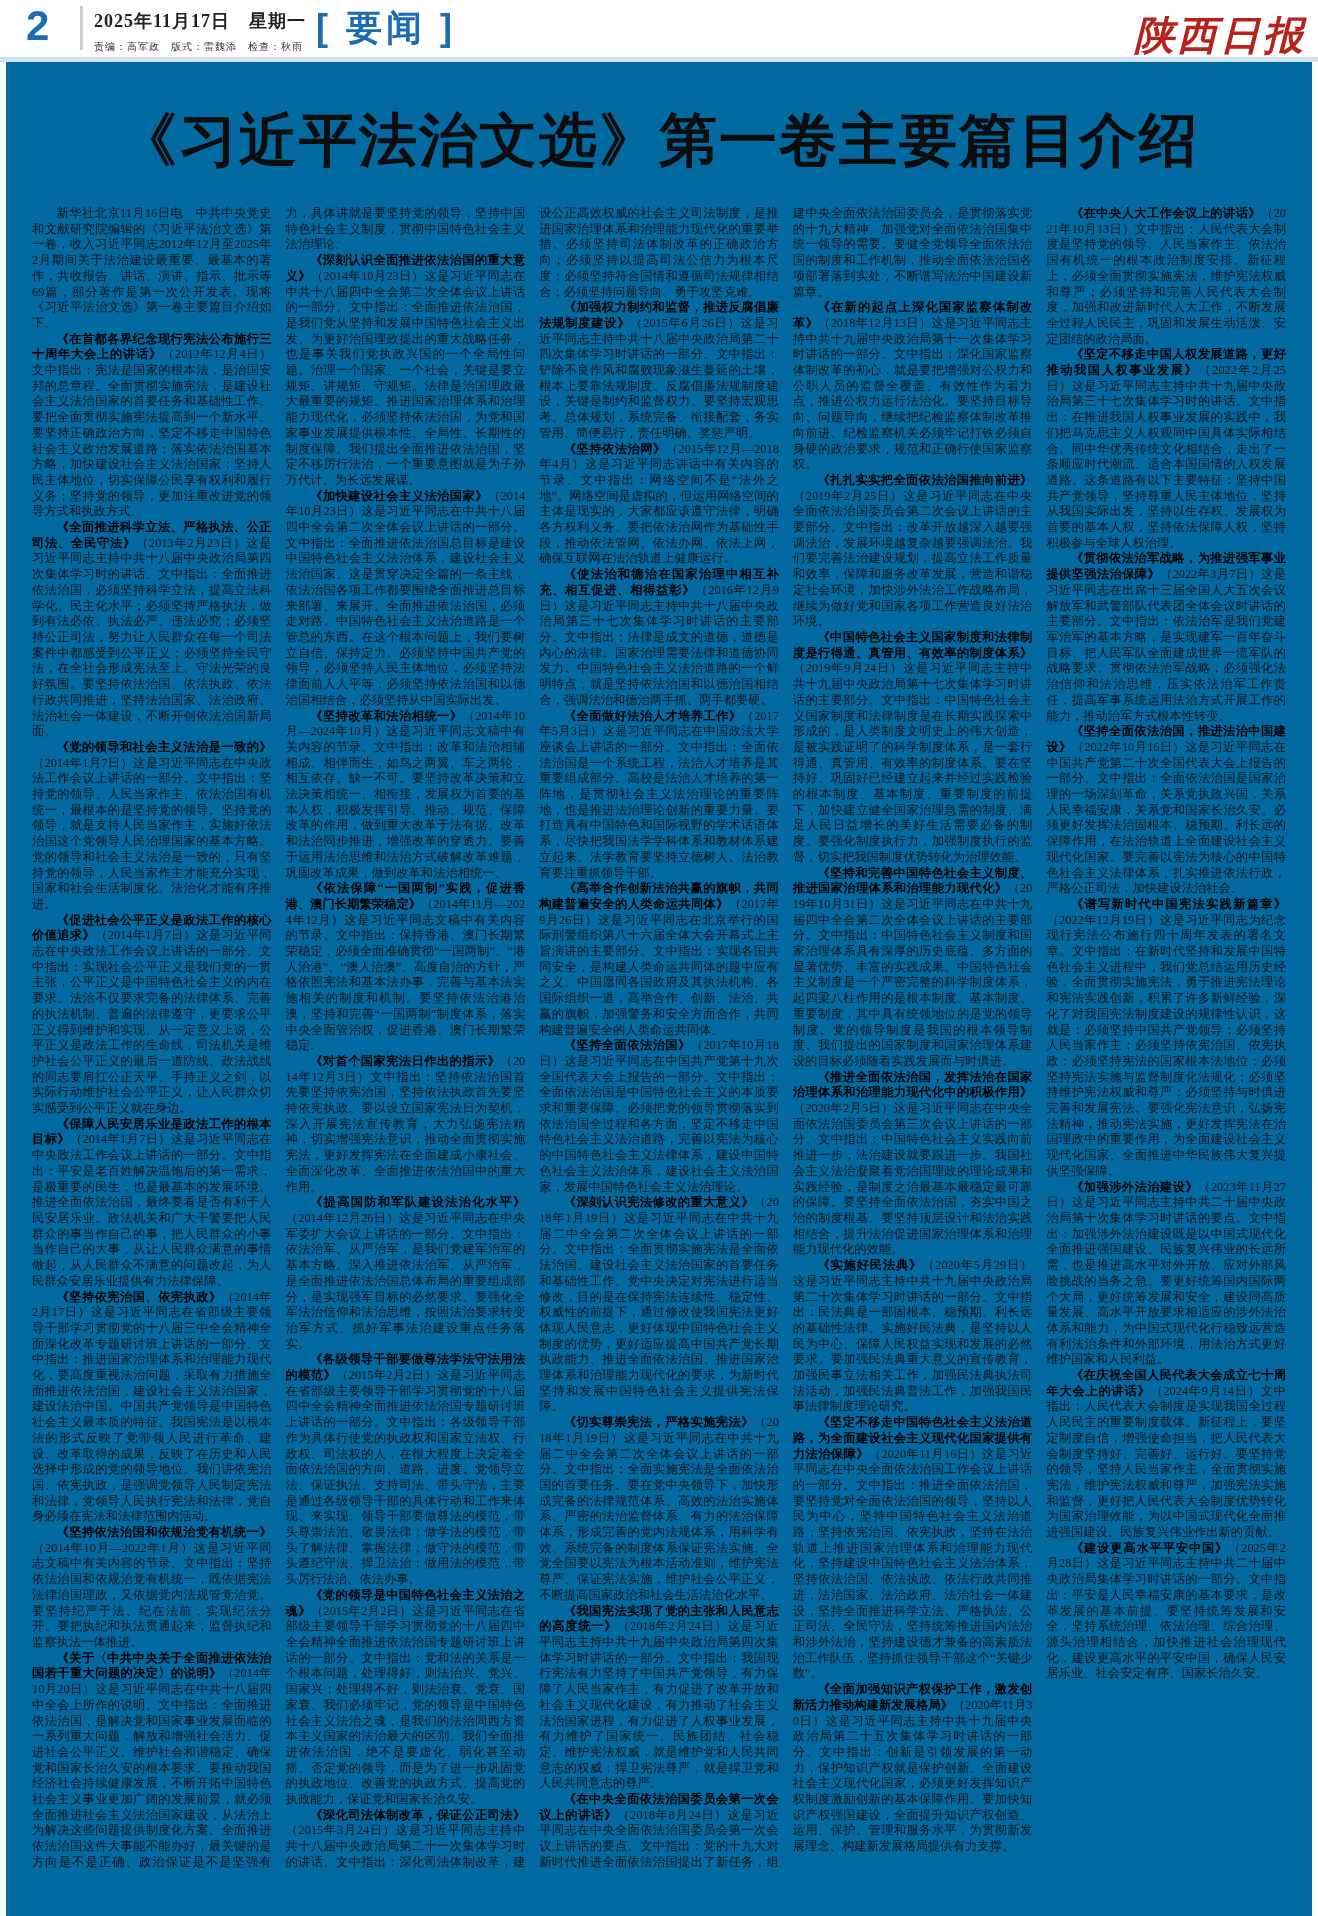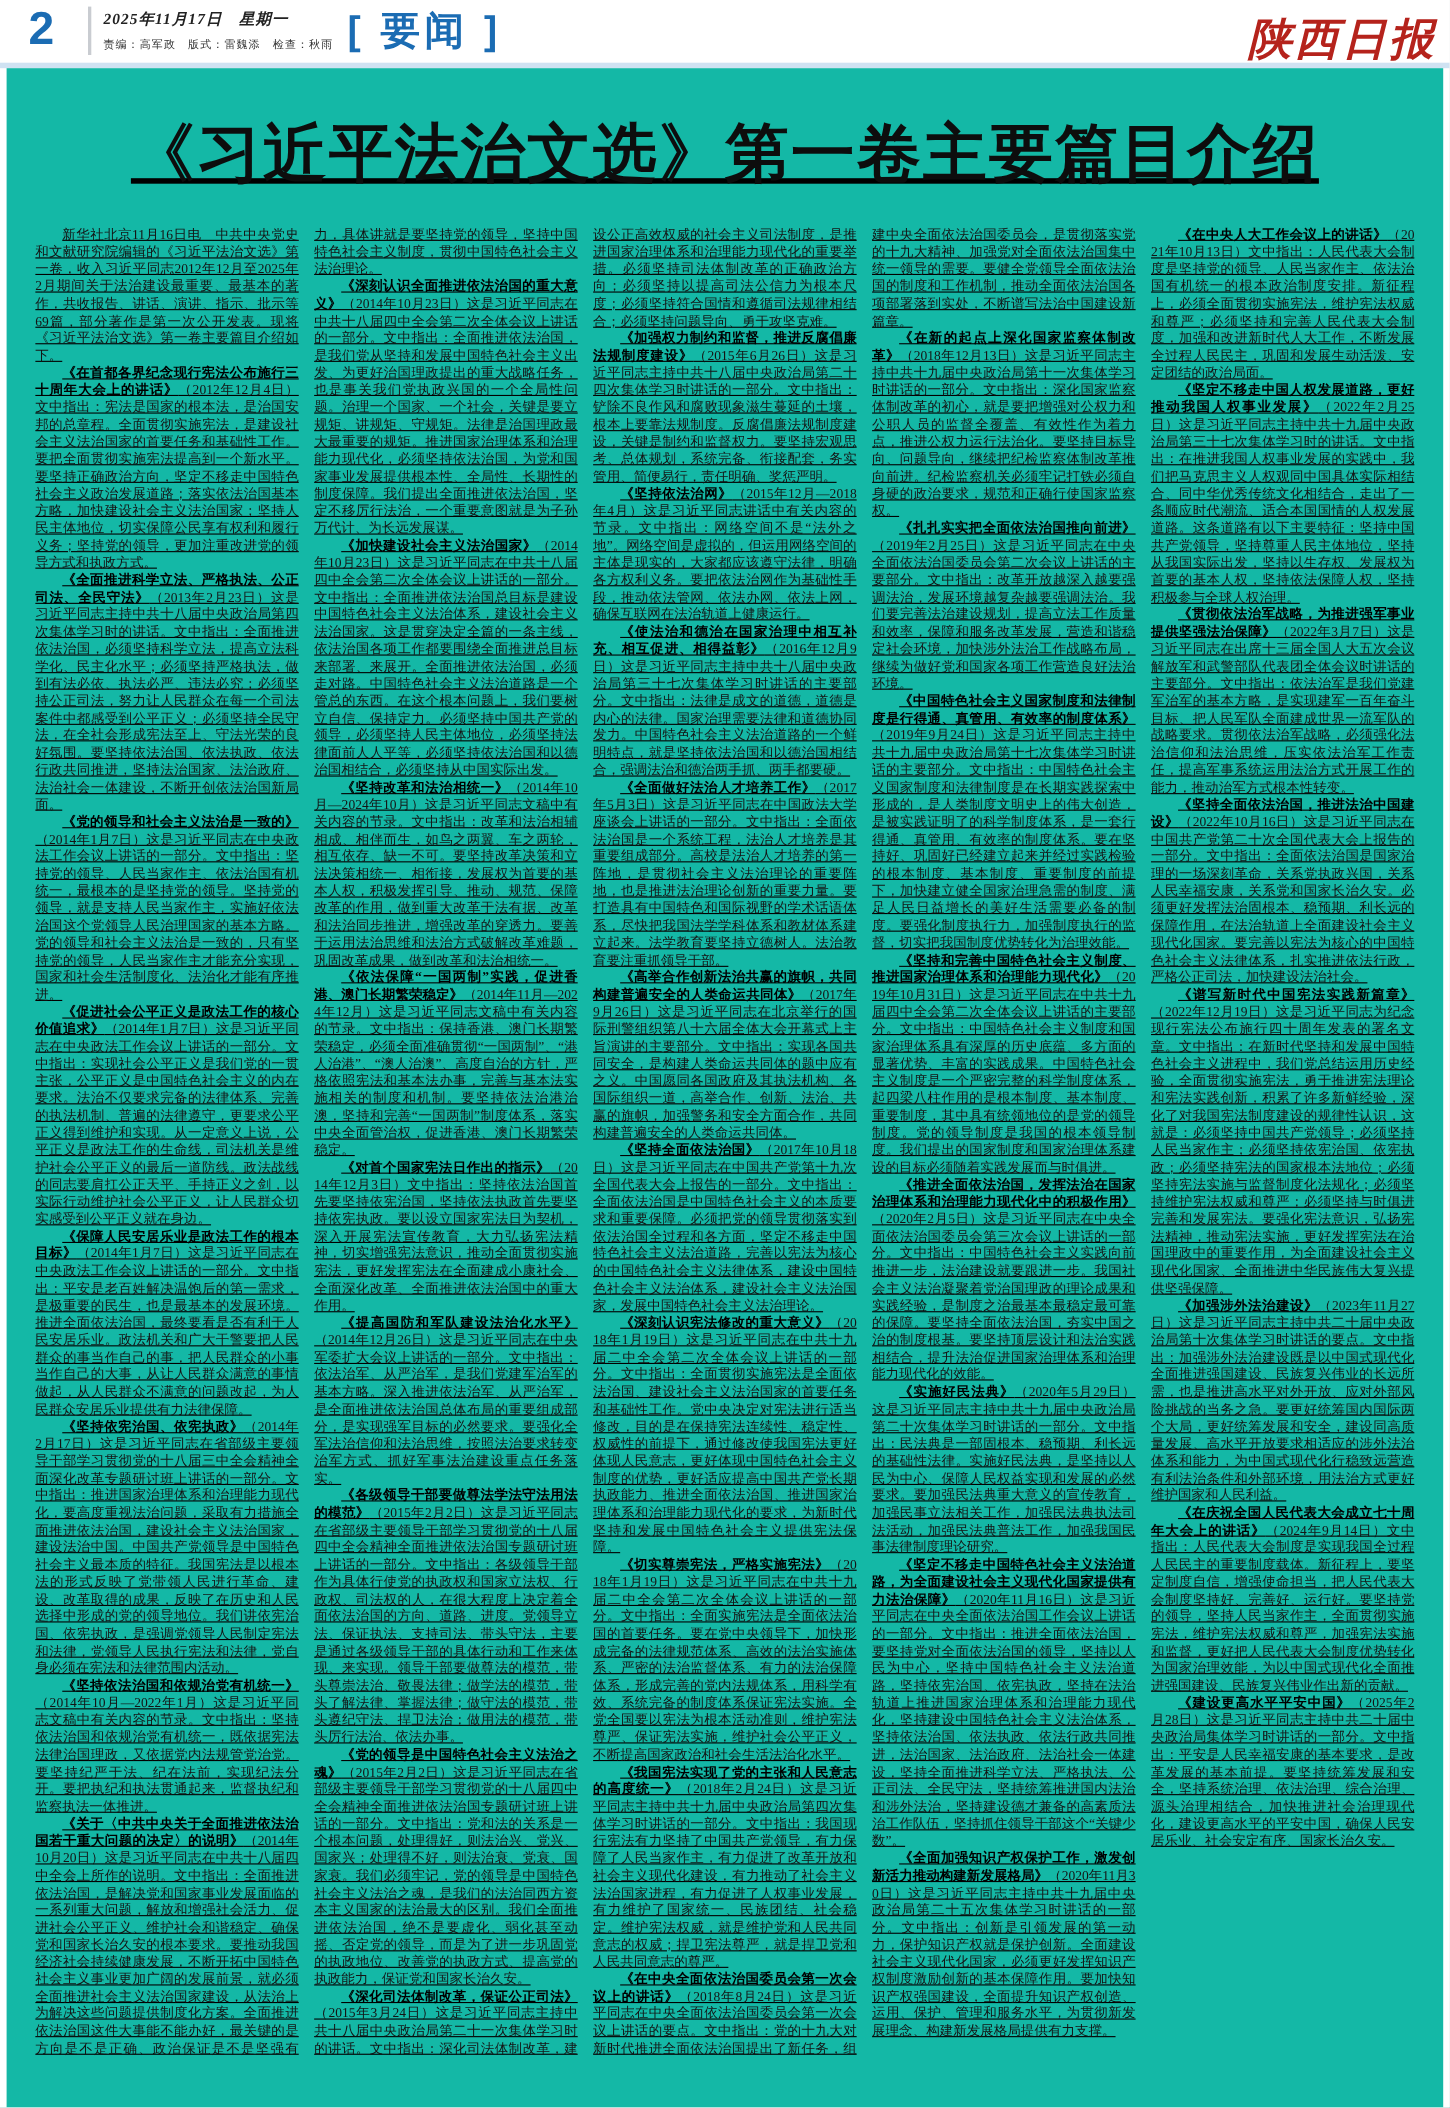--- a/index.html
+++ b/index.html
@@ -4,30 +4,30 @@
 <style>
   html,body{margin:0;padding:0;background:#e8e8e8;}
   .page{position:relative;width:1318px;height:1916px;background:#ffffff;margin:0 auto;overflow:hidden;
         font-family:"Liberation Serif","DejaVu Serif",serif;}
   
   .header{position:absolute;left:0;top:0;width:1318px;height:57px;background:#ffffff;}
   .page-num{position:absolute;left:26px;top:2px;font-family:"Liberation Sans",sans-serif;
             font-size:42px;font-weight:bold;color:#1b6cb3;}
   .head-divider{position:absolute;left:80px;top:6px;width:3px;height:44px;background:#c9ccd1;}
   .date-block{position:absolute;left:94px;top:9px;}
-  .date-line{font-size:14px;color:#222;font-weight:bold;letter-spacing:1px;font-style:italic;}
+  .date-line{font-size:18px;color:#222;font-weight:bold;letter-spacing:1px;}
   .credits-line{font-size:10px;color:#333;margin-top:7px;letter-spacing:1px;}
   .section-title{position:absolute;left:296px;top:4px;font-family:"Liberation Sans",sans-serif;
                  font-size:36px;font-weight:900;color:#1b6cb3;letter-spacing:4px;margin-left:20px;}
   .masthead{position:absolute;right:12px;top:8px;font-size:40px;font-weight:bold;color:#b5231c;
             font-style:italic;letter-spacing:3px;font-family:"DejaVu Serif",serif;}
   .blue-rule{position:absolute;left:0;top:57px;width:1318px;height:5px;background:#cfe2f2;}
   
   .content{position:absolute;left:6px;top:62px;width:1306px;height:1854px;
-           background:#14b8a6;box-sizing:border-box;padding:38px 26px 0 26px;overflow:hidden;text-decoration:underline;}
+           background:#0369a1;box-sizing:border-box;padding:38px 26px 0 26px;overflow:hidden;}
   .headline{margin:0 0 26px 0;text-align:center;font-family:"Liberation Sans",sans-serif;
             font-size:58px;line-height:80px;font-weight:900;color:#0d0d0d;letter-spacing:2px;
             white-space:nowrap;}
   .columns{column-count:5;column-gap:14px;column-fill:auto;height:1672px;overflow:hidden;
            font-size:12.3px;line-height:15.7px;text-align:justify;color:#141414;}
   .entry{margin:0;text-indent:2em;word-break:break-all;}
   .et{font-weight:bold;color:#000;}
   .eb{font-weight:normal;}
 </style>
 </head>

